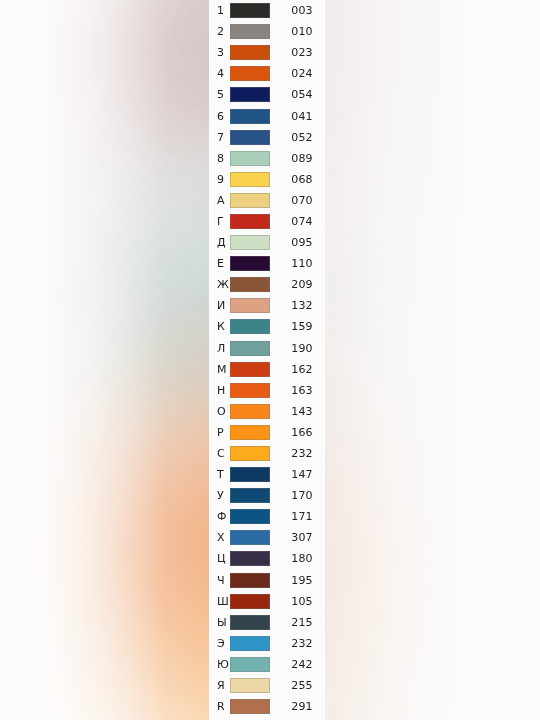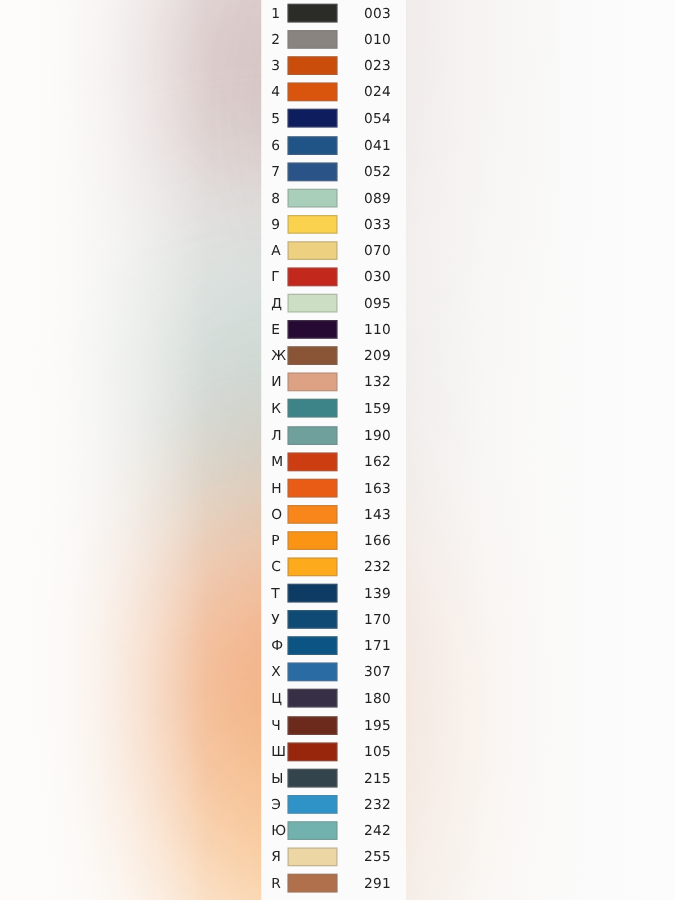--- a/index.html
+++ b/index.html
@@ -208,31 +208,31 @@
           <div class="legend-value">052</div>
         </div>
         <div class="legend-row">
           <div class="legend-key">8</div>
           <div class="legend-swatch" style="background: rgb(169, 207, 187);"></div>
           <div class="legend-value">089</div>
         </div>
         <div class="legend-row">
           <div class="legend-key">9</div>
           <div class="legend-swatch" style="background: rgb(251, 210, 78);"></div>
-          <div class="legend-value">033</div>
+          <div class="legend-value">068</div>
         </div>
         <div class="legend-row">
           <div class="legend-key">А</div>
           <div class="legend-swatch" style="background: rgb(237, 209, 128);"></div>
           <div class="legend-value">070</div>
         </div>
         <div class="legend-row">
           <div class="legend-key">Г</div>
           <div class="legend-swatch" style="background: rgb(195, 40, 28);"></div>
-          <div class="legend-value">030</div>
+          <div class="legend-value">074</div>
         </div>
         <div class="legend-row">
           <div class="legend-key">Д</div>
           <div class="legend-swatch" style="background: rgb(204, 223, 196);"></div>
           <div class="legend-value">095</div>
         </div>
         <div class="legend-row">
           <div class="legend-key">Е</div>
           <div class="legend-swatch" style="background: rgb(38, 10, 51);"></div>
           <div class="legend-value">110</div>
@@ -278,21 +278,21 @@
           <div class="legend-value">166</div>
         </div>
         <div class="legend-row">
           <div class="legend-key">С</div>
           <div class="legend-swatch" style="background: rgb(253, 170, 28);"></div>
           <div class="legend-value">232</div>
         </div>
         <div class="legend-row">
           <div class="legend-key">Т</div>
           <div class="legend-swatch" style="background: rgb(13, 59, 99);"></div>
-          <div class="legend-value">139</div>
+          <div class="legend-value">147</div>
         </div>
         <div class="legend-row">
           <div class="legend-key">У</div>
           <div class="legend-swatch" style="background: rgb(15, 74, 116);"></div>
           <div class="legend-value">170</div>
         </div>
         <div class="legend-row">
           <div class="legend-key">Ф</div>
           <div class="legend-swatch" style="background: rgb(12, 84, 131);"></div>
           <div class="legend-value">171</div>

